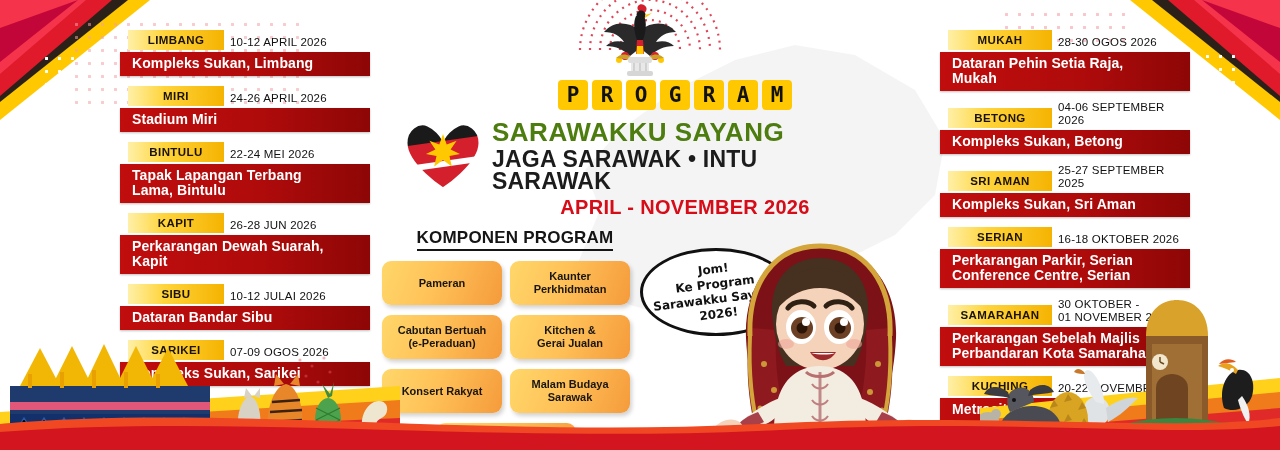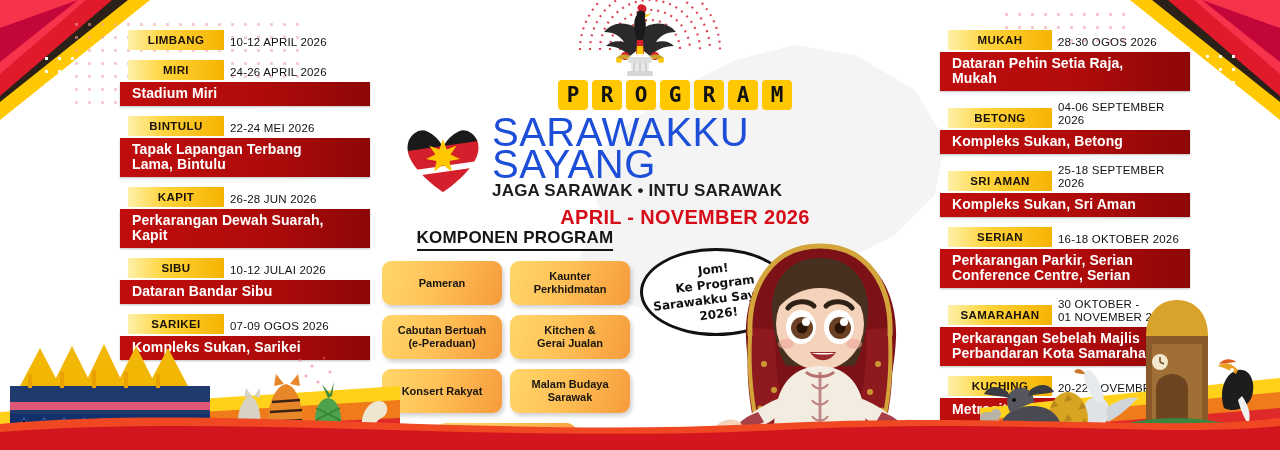--- a/index.html
+++ b/index.html
@@ -88,25 +88,25 @@
     font-size: 21px; font-weight: bold;
     display: flex; align-items: center; justify-content: center;
     font-family: "DejaVu Sans Mono", monospace;
     line-height: 1;
   }
 
   .brand-row { display: flex; align-items: center; margin-top: 6px; }
   .heart-logo { width: 86px; height: 74px; flex: 0 0 86px; margin-right: 6px; }
   .brand-text { flex: 1; }
   .brand-main {
-    color: #1d4ed8; font-size: 40px; font-weight: normal;
+    color: #4d7c0f; font-size: 26px; font-weight: bold;
     letter-spacing: .5px; line-height: 32px;
   }
   .brand-sub {
-    color: #1c1c1c; font-size: 17px; font-weight: bold;
+    color: #1c1c1c; font-size: 23px; font-weight: bold;
     letter-spacing: .2px; line-height: 22px;
   }
   .brand-dates {
     color: #d60c18; font-size: 20px; font-weight: bold; 
     letter-spacing: .3px; margin-top: 4px; text-align: center;
     padding-left: 90px;
   }
 
   
   .komp { position: absolute; left: 382px; top: 228px; width: 248px; }
@@ -244,20 +244,21 @@
       </g>
     </svg>
   </div>
 
   <div class="sched left" id="sched-left">
       <div class="event">
         <div class="event-head">
           <div class="city-chip">LIMBANG</div>
           <div class="ev-date">10-12 APRIL 2026</div>
         </div>
+        <div class="venue-bar">Kompleks Sukan, Limbang</div>
       </div>
       <div class="event">
         <div class="event-head">
           <div class="city-chip">MIRI</div>
           <div class="ev-date">24-26 APRIL 2026</div>
         </div>
         <div class="venue-bar">Stadium Miri</div>
       </div>
       <div class="event">
         <div class="event-head">
@@ -303,21 +304,21 @@
       <div class="event">
         <div class="event-head">
           <div class="city-chip">BETONG</div>
           <div class="ev-date">04-06 SEPTEMBER 2026</div>
         </div>
         <div class="venue-bar">Kompleks Sukan, Betong</div>
       </div>
       <div class="event">
         <div class="event-head">
           <div class="city-chip">SRI AMAN</div>
-          <div class="ev-date">25-18 SEPTEMBER 2026</div>
+          <div class="ev-date">25-27 SEPTEMBER 2025</div>
         </div>
         <div class="venue-bar">Kompleks Sukan, Sri Aman</div>
       </div>
       <div class="event">
         <div class="event-head">
           <div class="city-chip">SERIAN</div>
           <div class="ev-date">16-18 OKTOBER 2026</div>
         </div>
         <div class="venue-bar">Perkarangan Parkir, Serian
 Conference Centre, Serian</div>

